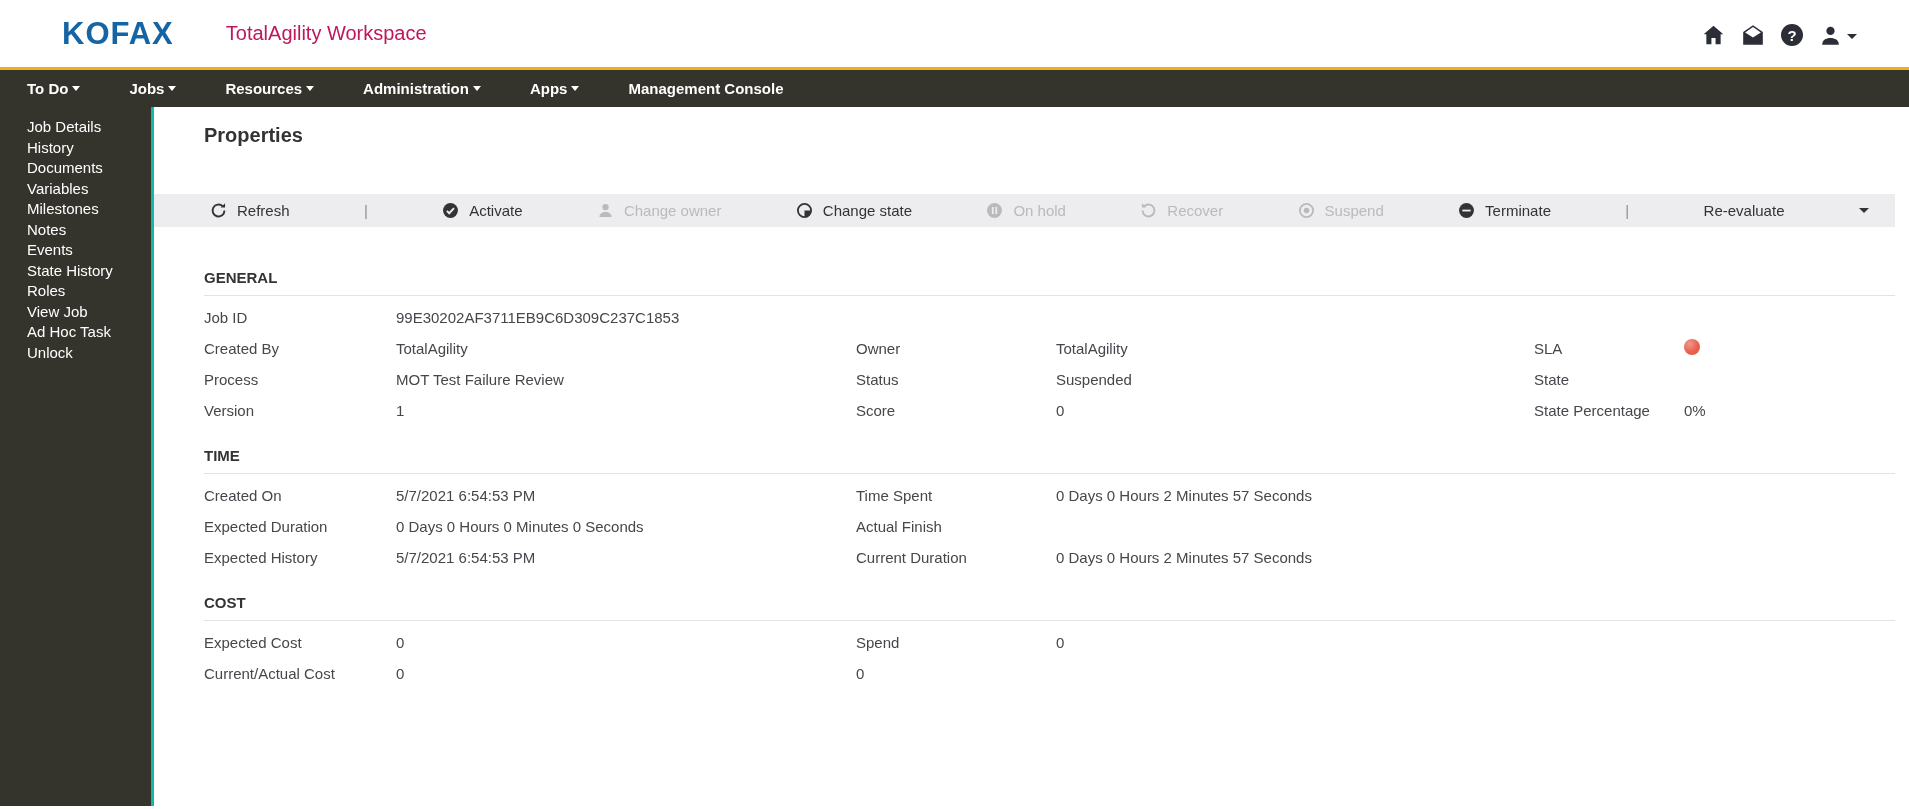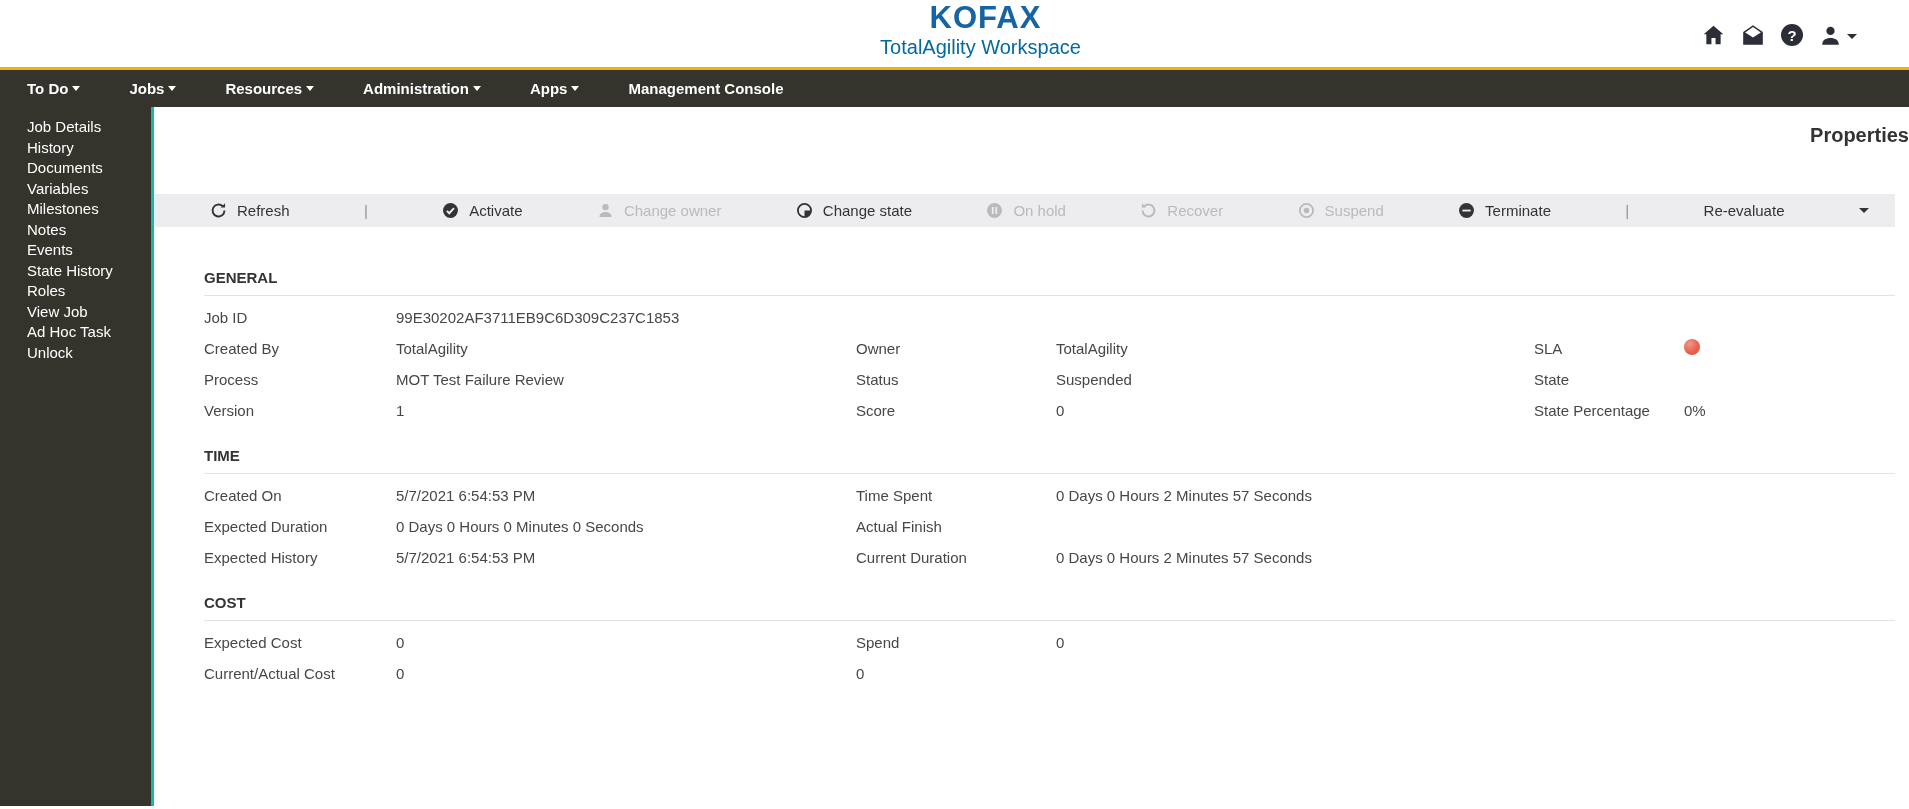--- a/index.html
+++ b/index.html
@@ -11,34 +11,33 @@
   }
 
   
   .top-header {
     height: 70px;
     background: #ffffff;
     display: flex;
     align-items: center;
     border-bottom: 3px solid #f0b013;
     position: relative;
-    flex-direction: column;
   }
   .logo {
     margin-left: 62px;
     font-size: 31px;
     font-weight: 700;
     letter-spacing: 1px;
     color: #1565a5;
     font-style: normal;
   }
   .app-title {
     margin-left: 52px;
     font-size: 20px;
-    color: #0369a1;
+    color: #be185d;
   }
   .header-icons {
     position: absolute;
     right: 52px;
     top: 0;
     height: 70px;
     display: flex;
     align-items: center;
     gap: 16px;
     color: #2b2d37;
@@ -98,21 +97,20 @@
     cursor: pointer;
     white-space: nowrap;
   }
 
   .main { flex: 1; background: #ffffff; }
   .page-title {
     padding: 17px 0 0 50px;
     font-size: 20px;
     font-weight: 700;
     color: #333333;
-    text-align: right;
   }
 
   
   .toolbar {
     margin-top: 47px;
     height: 33px;
     background: #ededf0;
     display: flex;
     align-items: center;
     justify-content: space-between;

